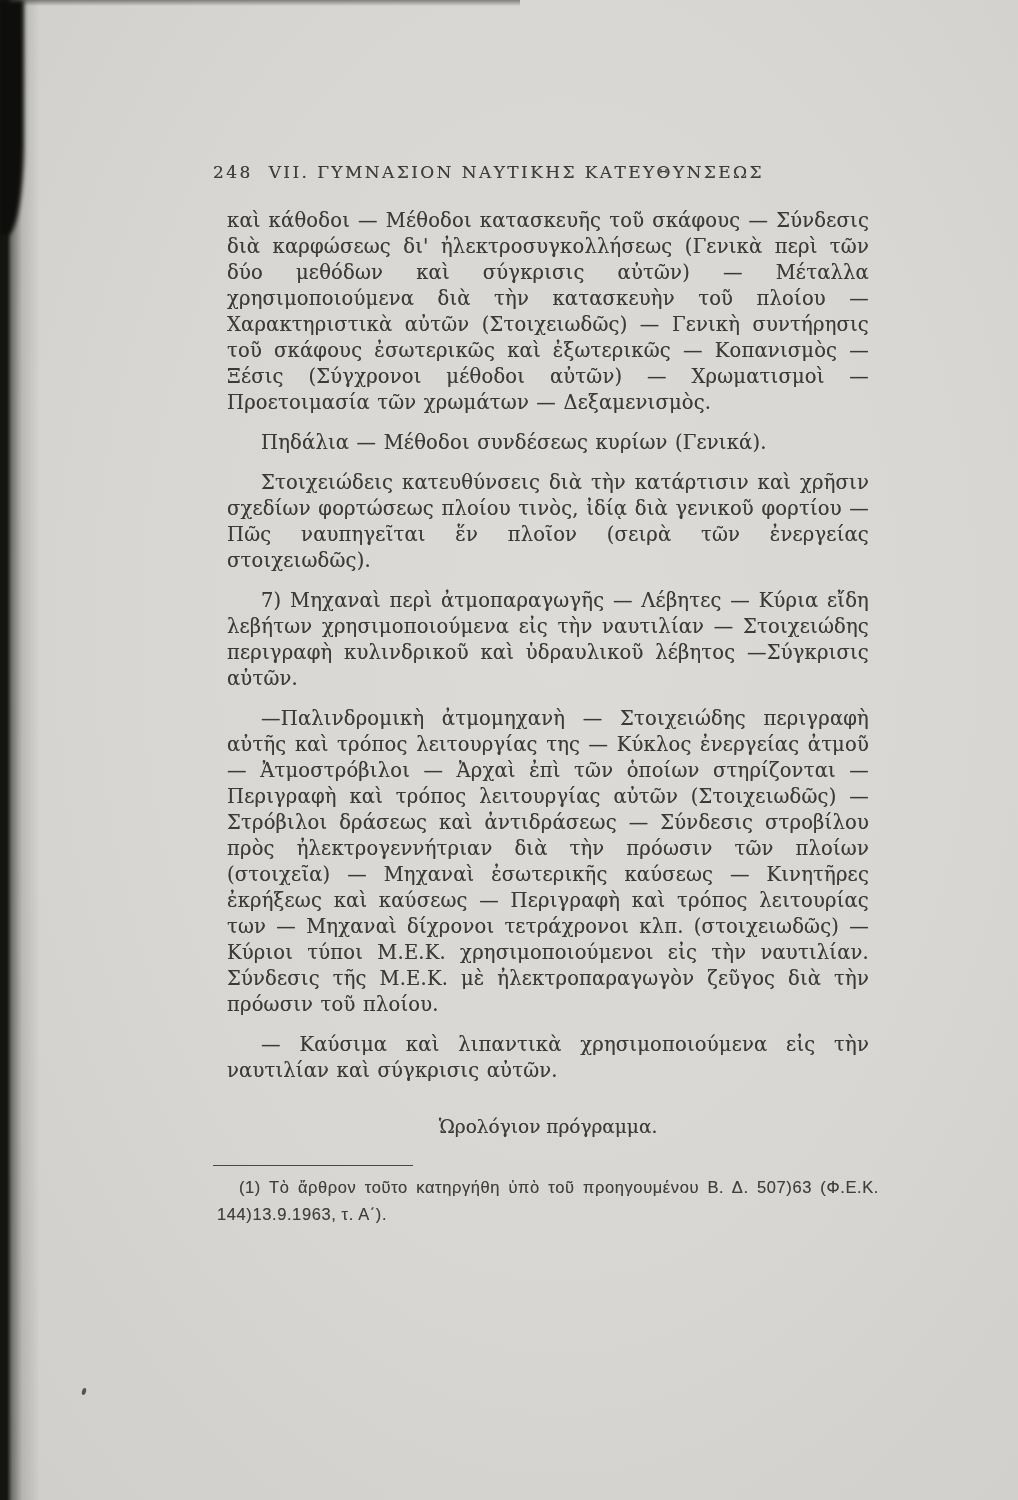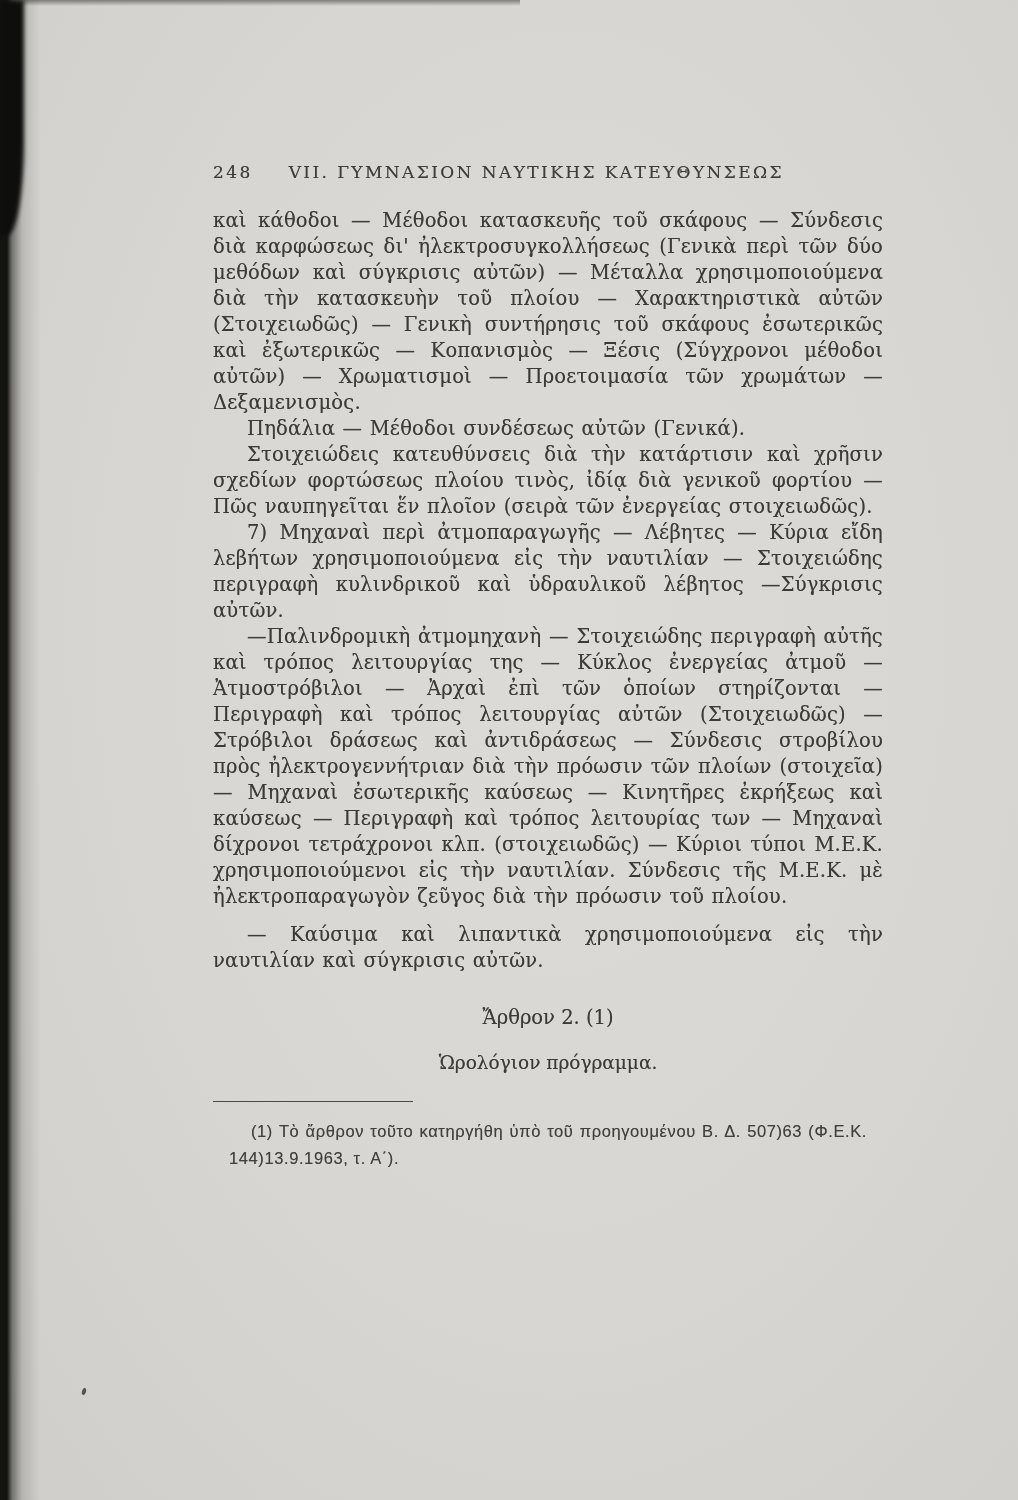--- a/index.html
+++ b/index.html
@@ -57,36 +57,36 @@
 
   .content {
     position: absolute;
     left: 213px;
     top: 162px;
     width: 670px;
   }
   .running-head {
     display: flex;
     align-items: baseline;
-    gap: 36px;
+    gap: 16px;
     font-size: 17px;
     letter-spacing: 2.4px;
     color: #3e3d39;
     text-shadow: 0 0 0.6px rgba(62,61,57,0.55);
   }
   .body-text {
     margin-top: 26px;
     font-size: 19.5px;
     line-height: 26px;
     text-align: justify;
     letter-spacing: 0.2px;
     word-spacing: 1px;
     text-shadow: 0 0 0.6px rgba(59,58,54,0.5);
   }
-  .body-text p { margin: 0; }
+  .body-text p { margin: 14px; }
   .body-text p.indent { text-indent: 34px; }
   .body-text p.space-before { margin-top: 12px; }
 
   .article-block {
     margin-top: 32px;
     text-align: center;
     text-shadow: 0 0 0.6px rgba(59,58,54,0.5);
   }
   .article-heading { font-size: 19.5px; }
   .article-subheading { font-size: 18.5px; margin-top: 23px; }
@@ -100,50 +100,49 @@
     color: #403f3b;
     text-shadow: 0 0 0.5px rgba(64,63,59,0.5);
   }
   .footnote-divider {
     width: 200px;
     height: 0;
     border: none;
     border-top: 1.6px solid #4a4945;
     margin: 0 0 8px 0;
   }
-  .footnote-text { margin: 16px; text-indent: 22px; text-align: justify; }
+  .footnote-text { margin: 4px; text-indent: 22px; text-align: justify; }
 </style>
 </head>
 <body>
 
 <div class="page">
 
   <div class="edge-left"></div>
   <div class="corner-blob"></div>
   <div class="edge-top"></div>
   <div class="speck"></div>
 
   <div class="content">
 
     <div class="running-head">
       <span>248</span>
       <span>VII. ΓΥΜΝΑΣΙΟΝ ΝΑΥΤΙΚΗΣ ΚΑΤΕΥΘΥΝΣΕΩΣ</span>
     </div>
 
     <div class="body-text">
       <p>καὶ κάθοδοι — Μέθοδοι κατασκευῆς τοῦ σκάφους — Σύνδεσις διὰ καρφώσεως δι' ἠλεκτροσυγκολλήσεως (Γενικὰ περὶ τῶν δύο μεθόδων καὶ σύγκρισις αὐτῶν) — Μέταλλα χρησιμοποιούμενα διὰ τὴν κατασκευὴν τοῦ πλοίου — Χαρακτηριστικὰ αὐτῶν (Στοιχειωδῶς) — Γενικὴ συντήρησις τοῦ σκάφους ἐσωτερικῶς καὶ ἐξωτερικῶς — Κοπανισμὸς — Ξέσις (Σύγχρονοι μέθοδοι αὐτῶν) — Χρωματισμοὶ — Προετοιμασία τῶν χρωμάτων — Δεξαμενισμὸς.</p>
-      <p class="indent">Πηδάλια — Μέθοδοι συνδέσεως αὐτῶν (Γενικά).</p>
+      <p class="indent">Πηδάλια — Μέθοδοι συνδέσεως κυρίων (Γενικά).</p>
       <p class="indent">Στοιχειώδεις κατευθύνσεις διὰ τὴν κατάρτισιν καὶ χρῆσιν σχεδίων φορτώσεως πλοίου τινὸς, ἰδίᾳ διὰ γενικοῦ φορτίου — Πῶς ναυπηγεῖται ἕν πλοῖον (σειρὰ τῶν ἐνεργείας στοιχειωδῶς).</p>
       <p class="indent">7) Μηχαναὶ περὶ ἀτμοπαραγωγῆς — Λέβητες — Κύρια εἴδη λεβήτων χρησιμοποιούμενα εἰς τὴν ναυτιλίαν — Στοιχειώδης περιγραφὴ κυλινδρικοῦ καὶ ὑδραυλικοῦ λέβητος —Σύγκρισις αὐτῶν.</p>
       <p class="indent">—Παλινδρομικὴ ἀτμομηχανὴ — Στοιχειώδης περιγραφὴ αὐτῆς καὶ τρόπος λειτουργίας της — Κύκλος ἐνεργείας ἀτμοῦ — Ἀτμοστρόβιλοι — Ἀρχαὶ ἐπὶ τῶν ὁποίων στηρίζονται — Περιγραφὴ καὶ τρόπος λειτουργίας αὐτῶν (Στοιχειωδῶς) — Στρόβιλοι δράσεως καὶ ἀντιδράσεως — Σύνδεσις στροβίλου πρὸς ἠλεκτρογεννήτριαν διὰ τὴν πρόωσιν τῶν πλοίων (στοιχεῖα) — Μηχαναὶ ἐσωτερικῆς καύσεως — Κινητῆρες ἐκρήξεως καὶ καύσεως — Περιγραφὴ καὶ τρόπος λειτουρίας των — Μηχαναὶ δίχρονοι τετράχρονοι κλπ. (στοιχειωδῶς) — Κύριοι τύποι Μ.Ε.Κ. χρησιμοποιούμενοι εἰς τὴν ναυτιλίαν. Σύνδεσις τῆς Μ.Ε.Κ. μὲ ἠλεκτροπαραγωγὸν ζεῦγος διὰ τὴν πρόωσιν τοῦ πλοίου.</p>
       <p class="indent space-before">— Καύσιμα καὶ λιπαντικὰ χρησιμοποιούμενα εἰς τὴν ναυτιλίαν καὶ σύγκρισις αὐτῶν.</p>
     </div>
 
     <div class="article-block">
-      <div class="article-heading">Ἄρθρον 2. (1)</div>
       <div class="article-subheading">Ὡρολόγιον πρόγραμμα.</div>
     </div>
 
     <div class="footnote">
       <hr class="footnote-divider">
       <p class="footnote-text">(1) Τὸ ἄρθρον τοῦτο κατηργήθη ὑπὸ τοῦ προηγουμένου Β. Δ. 507)63 (Φ.Ε.Κ. 144)13.9.1963, τ. Α΄).</p>
     </div>
 
   </div>
 </div>

